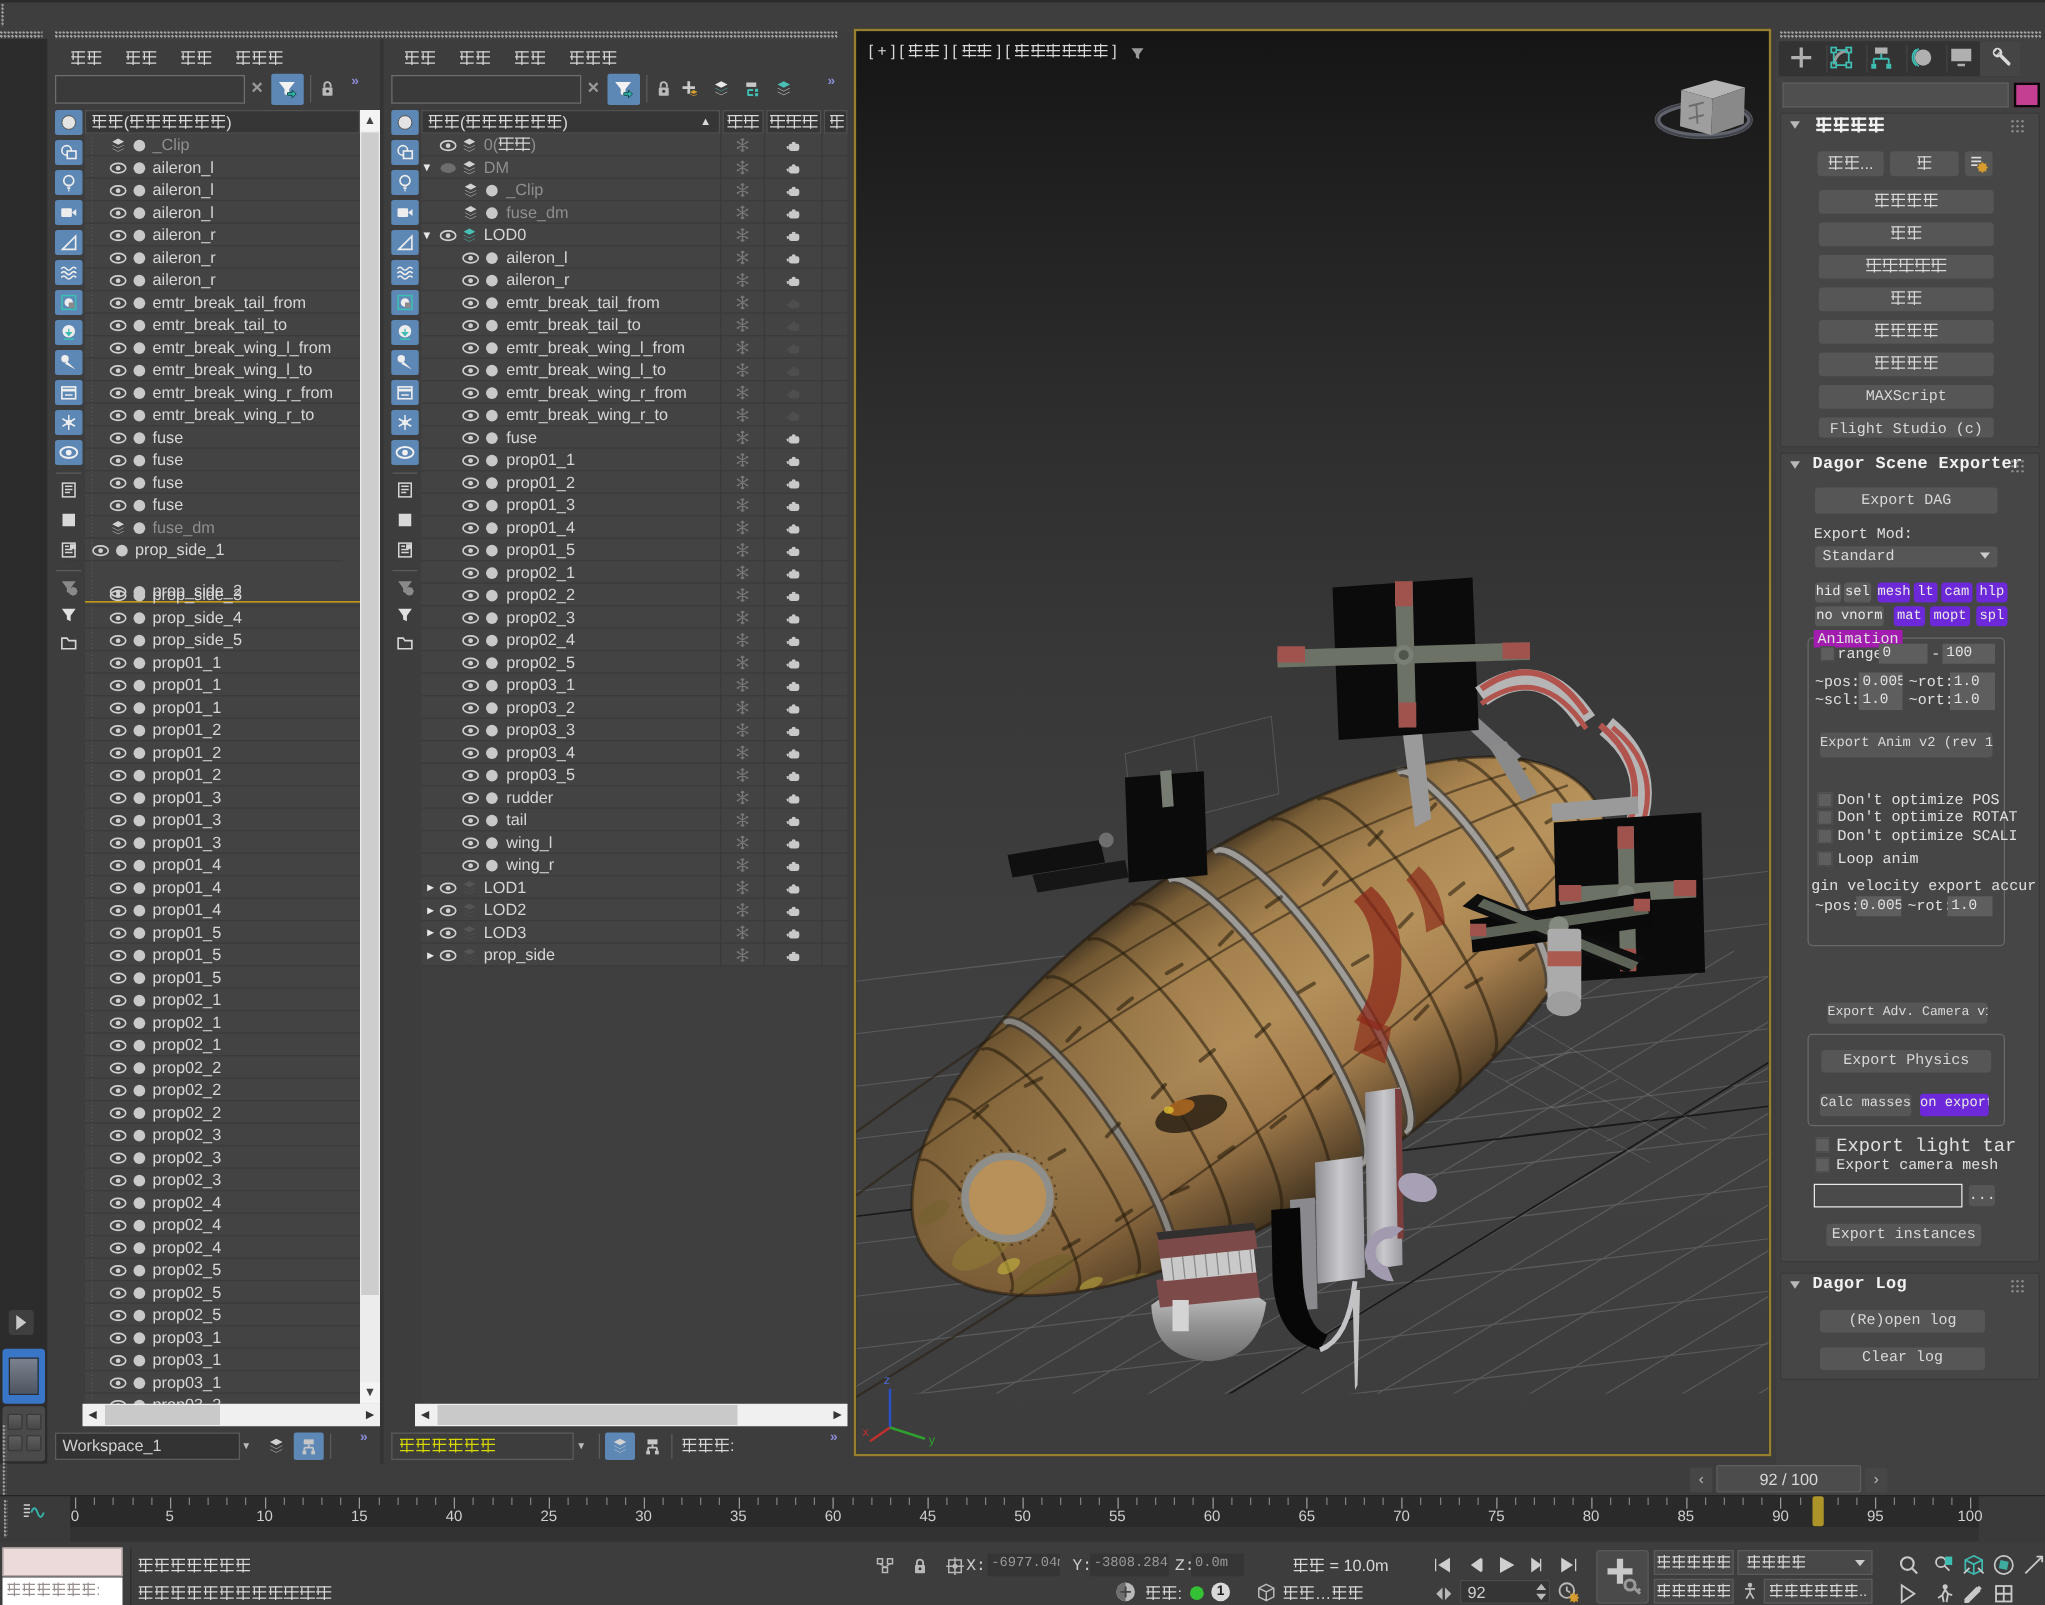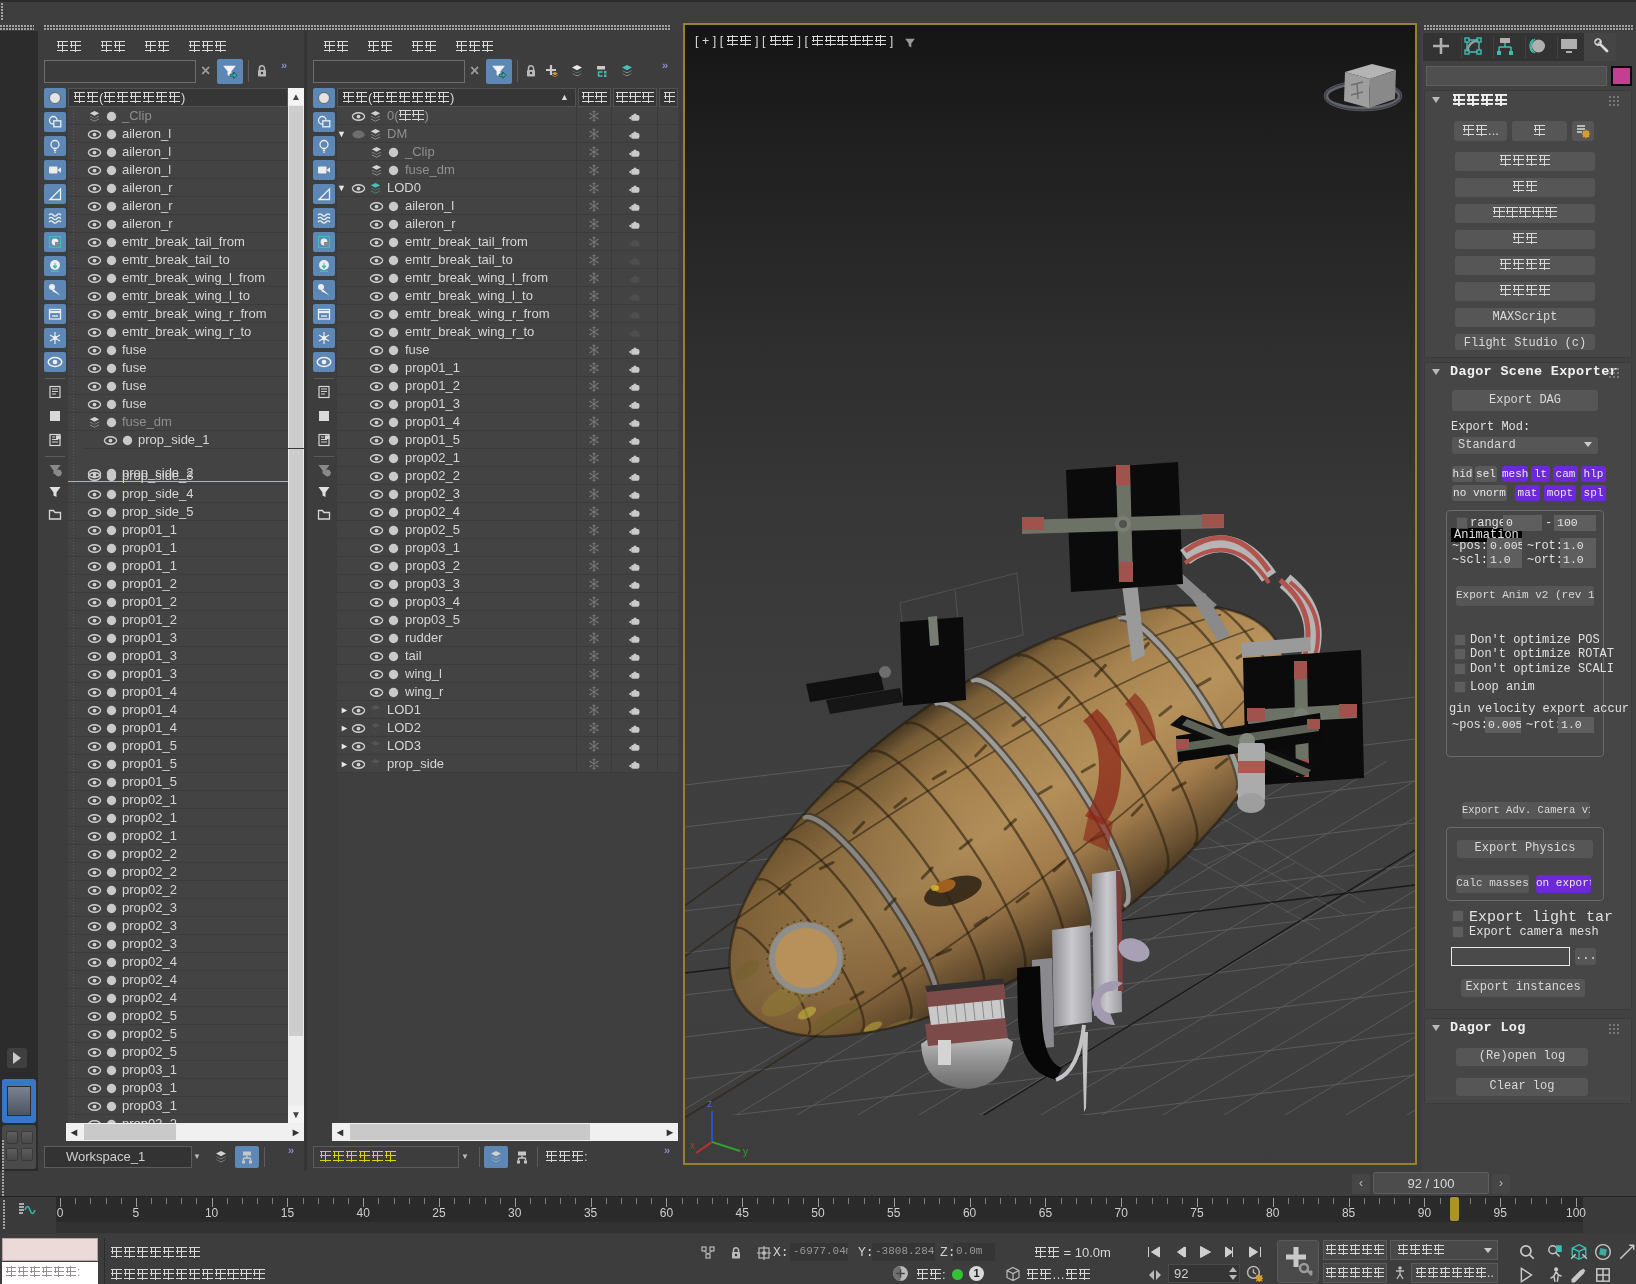--- a/index.html
+++ b/index.html
@@ -450,21 +450,21 @@
   </div>
 <div class="row grey" style="top:413px;left:68px;width:220px;border-bottom:1px solid #3b3b3b">
     <svg class="icn" style="left:19px;top:2px" width="15" height="15" viewBox="0 0 16 16">
       <use href="#i-lay"></use>
     </svg>
     <svg class="icn" style="left:36px;top:2px" width="15" height="15" viewBox="0 0 16 16">
       <use href="#i-dot"></use>
     </svg>
     <span style="position:absolute;left:54px">fuse_dm</span>
   </div>
-<div class="row" style="top:431px;left:84px;width:220px;border-bottom:1px solid #3b3b3b">
+<div class="row" style="top:431px;left:54px;width:220px;border-bottom:1px solid #3b3b3b">
     <svg class="icn" style="left:19px;top:2px" width="15" height="15" viewBox="0 0 16 16">
       <use href="#i-eye"></use>
     </svg>
     <svg class="icn" style="left:36px;top:2px" width="15" height="15" viewBox="0 0 16 16">
       <use href="#i-dot"></use>
     </svg>
     <span style="position:absolute;left:54px">prop_side_1</span>
   </div>
 <div class="row" style="top:464px;left:68px;width:220px;border-bottom:1px solid #eab308">
     <svg class="icn" style="left:19px;top:2px" width="15" height="15" viewBox="0 0 16 16">
@@ -805,21 +805,21 @@
     </svg>
     <svg class="icn" style="left:36px;top:2px" width="15" height="15" viewBox="0 0 16 16">
       <use href="#i-dot"></use>
     </svg>
     <span style="position:absolute;left:54px">prop03_2</span>
   </div>
 <div class="ab" style="left:66px;top:1123px;width:238px;height:18px;background:#f0f0f0"></div>
 <div class="ab" style="left:66px;top:1123px;width:16px;height:18px;color:#333;font-size:11px;text-align:center;line-height:18px">◄</div>
 <div class="ab" style="left:288px;top:1123px;width:16px;height:18px;color:#333;font-size:11px;text-align:center;line-height:18px">►</div>
 <div class="ab" style="left:84px;top:1124px;width:92px;height:16px;background:#c9c9c9"></div>
-<div class="ab" style="left:44px;top:1146px;width:148px;height:22px;background:#333;border:1px solid #5c5c5c;color:#cfcfcf;font-size:13px;line-height:20px;padding-left:21px">Workspace_1</div>
+<div class="ab" style="left:44px;top:1146px;width:148px;height:22px;background:#333;border:1px solid #5c5c5c;color:#cfcfcf;font-size:13px;line-height:20px;padding-left:5px">Workspace_1</div>
 <div class="ab" style="left:193px;top:1146px;width:14px;height:22px;color:#bbb;font-size:8px;line-height:22px">▼</div>
 <svg class="icn" style="left:213px;top:1149px" width="16" height="16" viewBox="0 0 16 16">
     <use href="#i-lay"></use>
   </svg>
 <div class="ab" style="left:235px;top:1146px;width:24px;height:22px;background:#5d87b5;border-radius:2px"></div>
 <svg class="icn" style="left:239px;top:1149px" width="16" height="16" viewBox="0 0 16 16">
     <use href="#i-hierg"></use>
   </svg>
 <div class="ab" style="left:264px;top:1147px;width:1px;height:20px;background:#5c5c5c"></div>
 <div class="ab" style="left:288px;top:1144px;color:#8c8cd8;font-size:11px;font-weight:bold">»</div>
@@ -1852,21 +1852,21 @@
 <div class="tog tgrey" style="left:1475px;top:466px;width:22px;height:16px">sel</div>
 <div class="tog tblue" style="left:1502px;top:466px;width:26px;height:16px">mesh</div>
 <div class="tog tblue" style="left:1531px;top:466px;width:19px;height:16px">lt</div>
 <div class="tog tblue" style="left:1553px;top:466px;width:25px;height:16px">cam</div>
 <div class="tog tblue" style="left:1581px;top:466px;width:25px;height:16px">hlp</div>
 <div class="tog tgrey" style="left:1452px;top:485px;width:55px;height:16px">no vnorm</div>
 <div class="tog tblue" style="left:1515px;top:485px;width:25px;height:16px">mat</div>
 <div class="tog tblue" style="left:1544px;top:485px;width:32px;height:16px">mopt</div>
 <div class="tog tblue" style="left:1581px;top:485px;width:25px;height:16px">spl</div>
 <div class="ab" style="left:1446px;top:510px;width:158px;height:247px;border:1px solid #6a6a6a;border-radius:4px"></div>
-<div class="lbl" style="left:1451px;top:528px;background:#000000;padding:0 3px">Animation</div>
+<div class="lbl" style="left:1451px;top:504px;background:#a21caf;padding:0 3px">Animation</div>
 <div class="chk" style="left:1456px;top:517px"></div>
 <div class="lbl" style="left:1470px;top:516px">range</div>
 <div class="inp" style="left:1503px;top:515px;width:39px;height:16px">0</div>
 <div class="lbl" style="left:1545px;top:516px">-</div>
 <div class="inp" style="left:1554px;top:515px;width:42px;height:16px">100</div>
 <div class="lbl" style="left:1452px;top:539px">~pos:</div>
 <div class="inp" style="left:1487px;top:538px;width:35px;height:16px">0.005</div>
 <div class="lbl" style="left:1527px;top:539px">~rot:</div>
 <div class="inp" style="left:1560px;top:538px;width:36px;height:16px">1.0</div>
 <div class="lbl" style="left:1452px;top:553px">~scl:</div>

